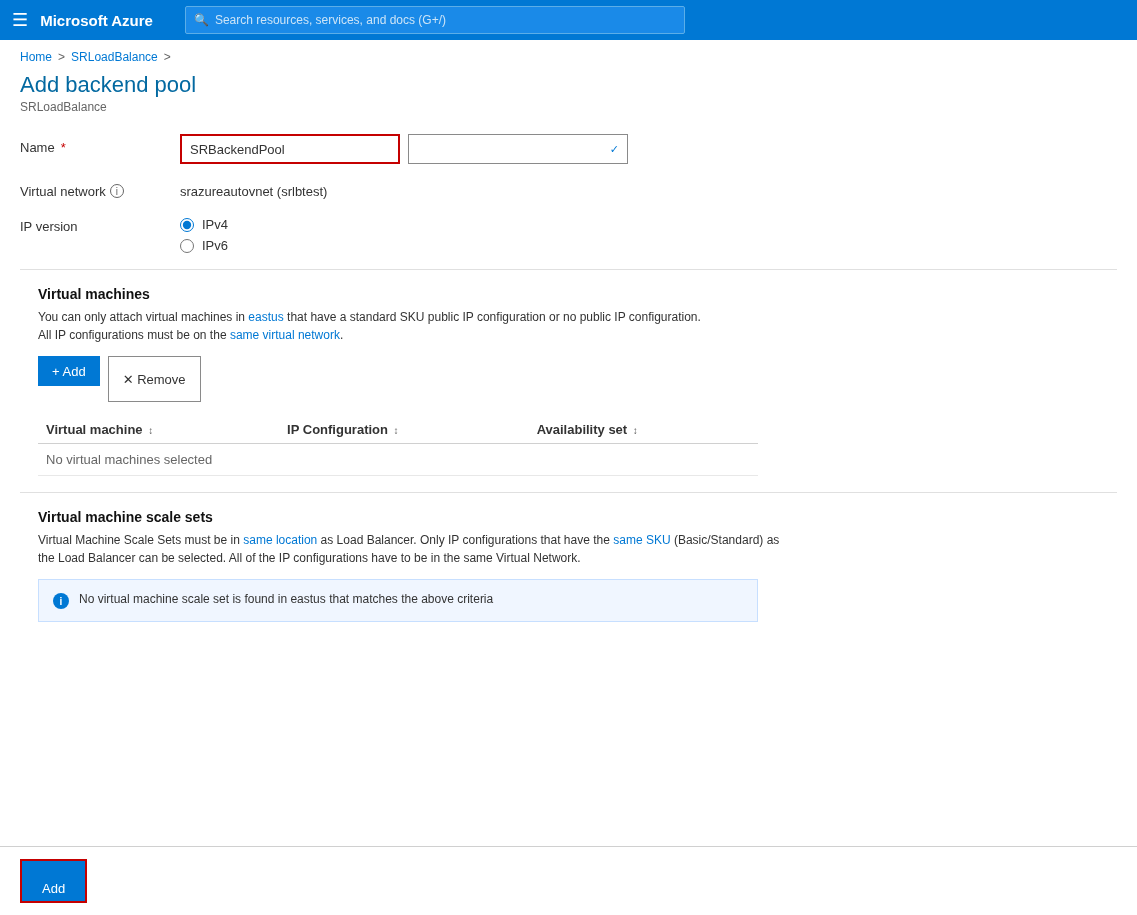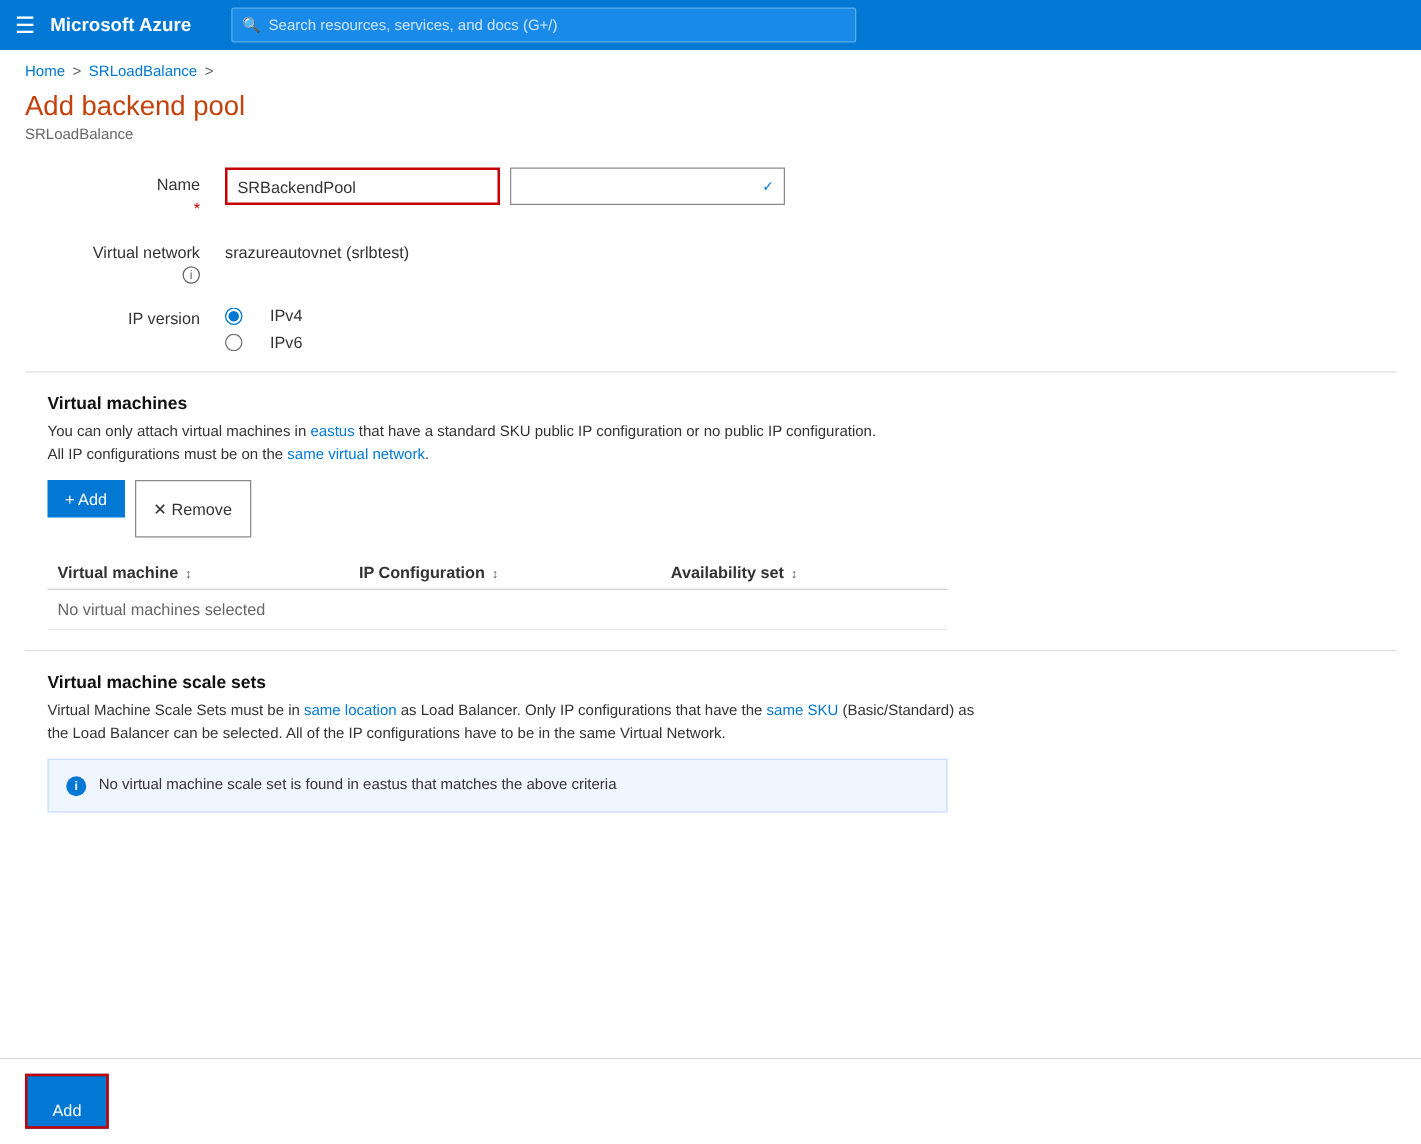--- a/index.html
+++ b/index.html
@@ -61,21 +61,21 @@
     .breadcrumb a { color: #0078d4; text-decoration: none; }
     .breadcrumb .sep { color: #666; }
 
     
     .page-header {
       padding: 4px 20px 4px 20px;
     }
     .page-header h1 {
       font-size: 22px;
       font-weight: 300;
-      color: #c2410c;
+      color: #0369a1;
       margin-bottom: 2px;
     }
     .page-header .subtitle {
       font-size: 12px;
       color: #666;
     }
 
     
     .content {
       padding: 16px 20px;
@@ -88,23 +88,22 @@
       margin-bottom: 14px;
       gap: 20px;
     }
     .form-label {
       width: 140px;
       min-width: 140px;
       font-size: 13px;
       color: #333;
       padding-top: 6px;
       display: flex;
-      align-items: flex-end;
+      align-items: flex-start;
       gap: 4px;
-      flex-direction: column;
     }
     .required-star { color: #c50000; margin-left: 2px; }
     .form-control-group {
       display: flex;
       align-items: center;
       gap: 8px;
     }
     .text-input {
       border: 2px solid #c50000;
       padding: 4px 8px;
@@ -137,21 +136,21 @@
     
     .radio-group {
       display: flex;
       flex-direction: column;
       gap: 6px;
       padding-top: 4px;
     }
     .radio-option {
       display: flex;
       align-items: center;
-      gap: 22px;
+      gap: 8px;
       font-size: 13px;
       cursor: pointer;
     }
     .radio-option input[type="radio"] {
       accent-color: #0078d4;
       width: 14px;
       height: 14px;
     }
 
     

